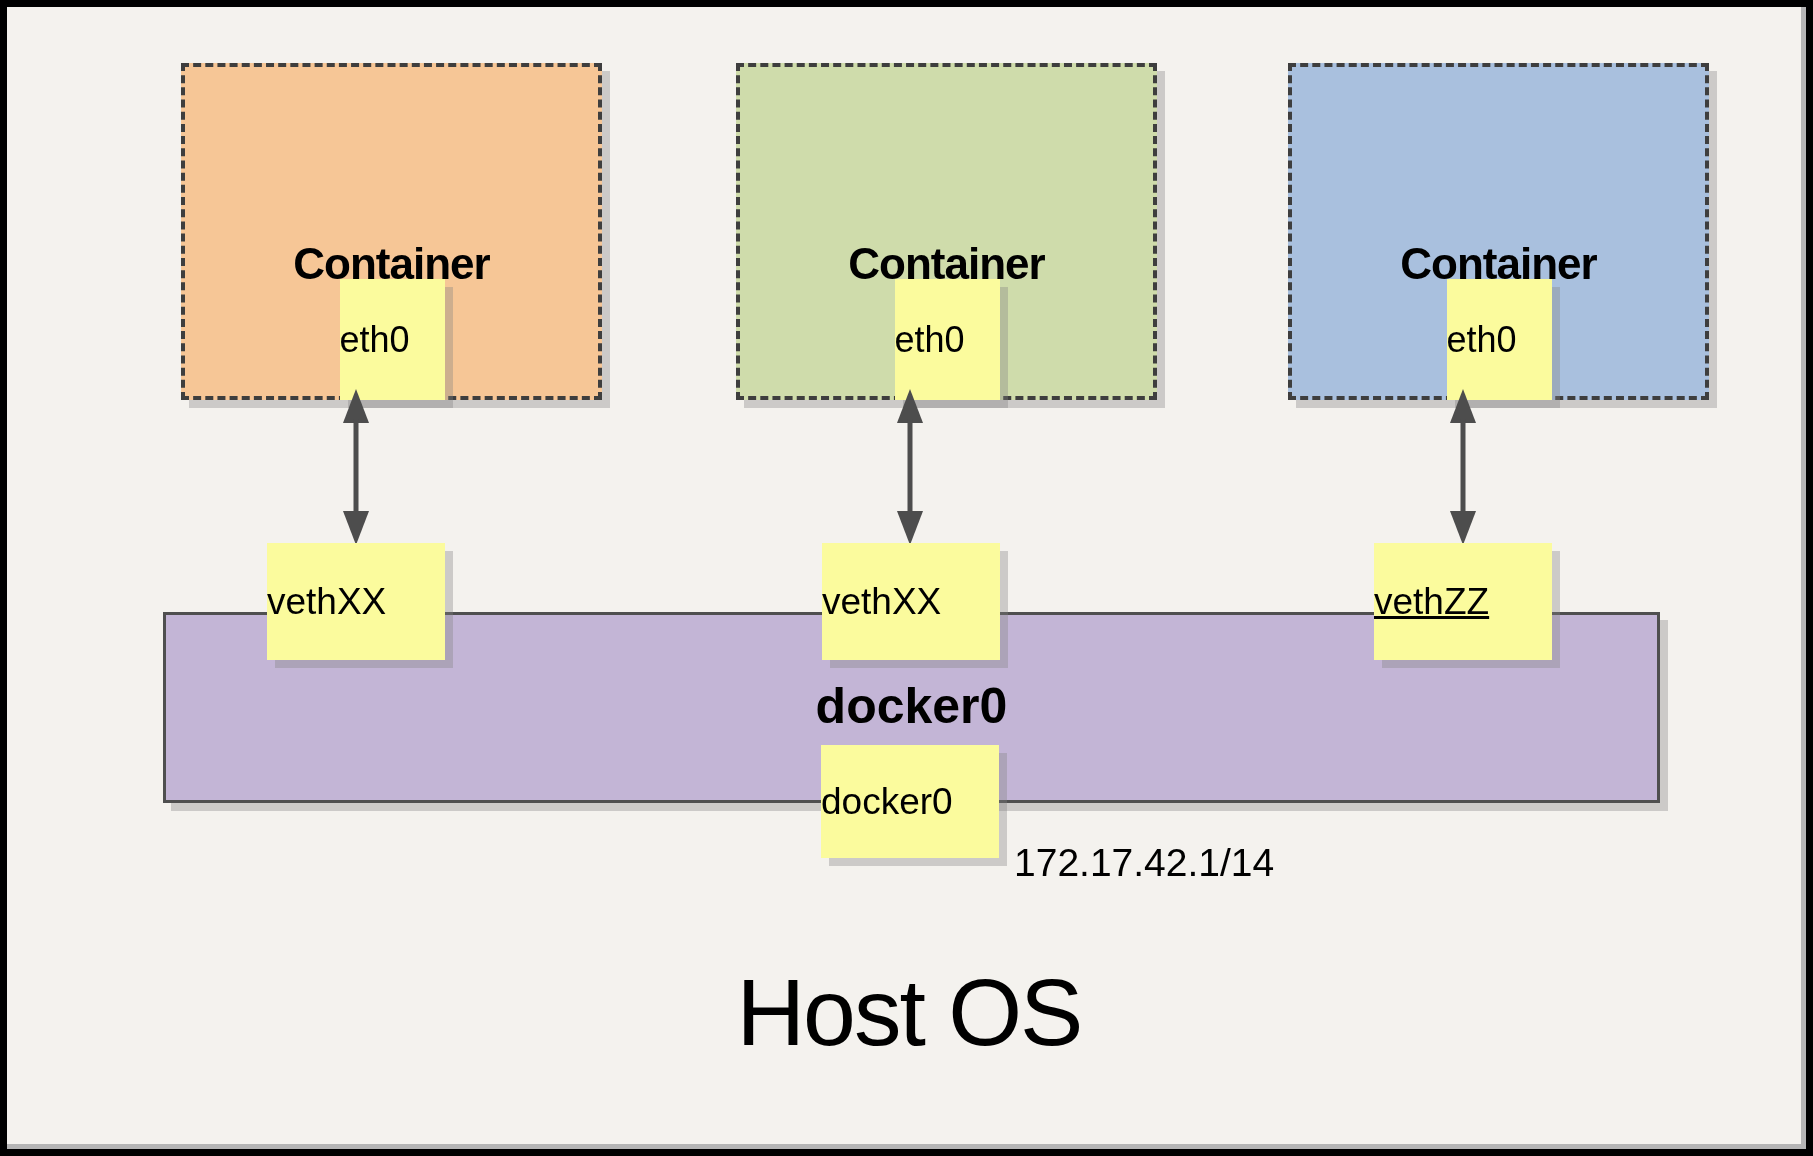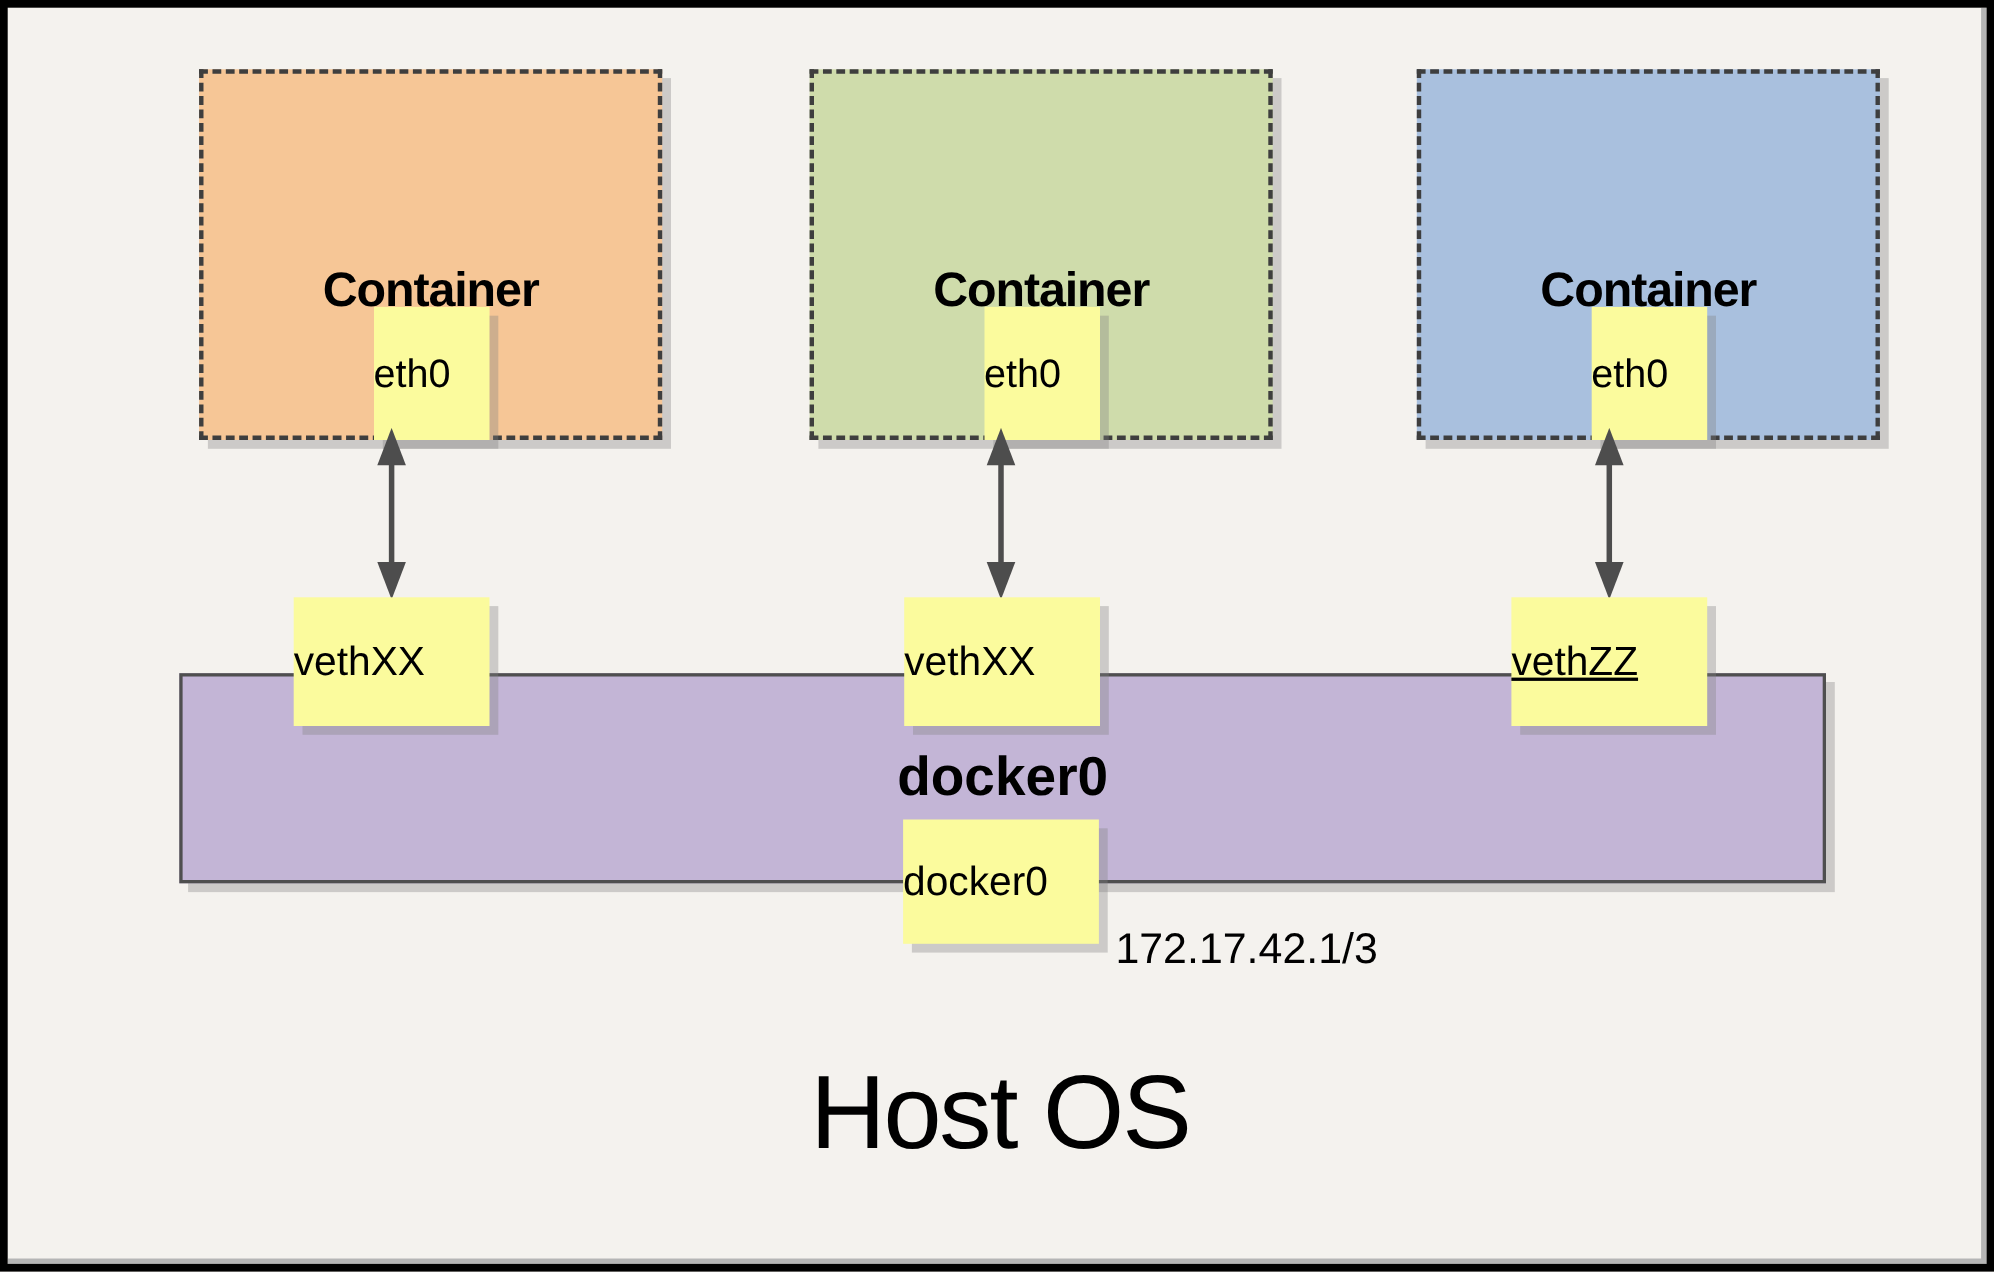--- a/index.html
+++ b/index.html
@@ -151,17 +151,17 @@
   </div>
 
   <div class="bridge-bar">
     <div class="bridge-label">docker0</div>
   </div>
 
   <div class="note docker-if-box">
     <span>docker0</span>
   </div>
 
-  <div class="ip-text">172.17.42.1/3</div>
+  <div class="ip-text">172.17.42.1/14</div>
 
   <div class="host-label">Host OS</div>
 
 </div>
 
 </body></html>

